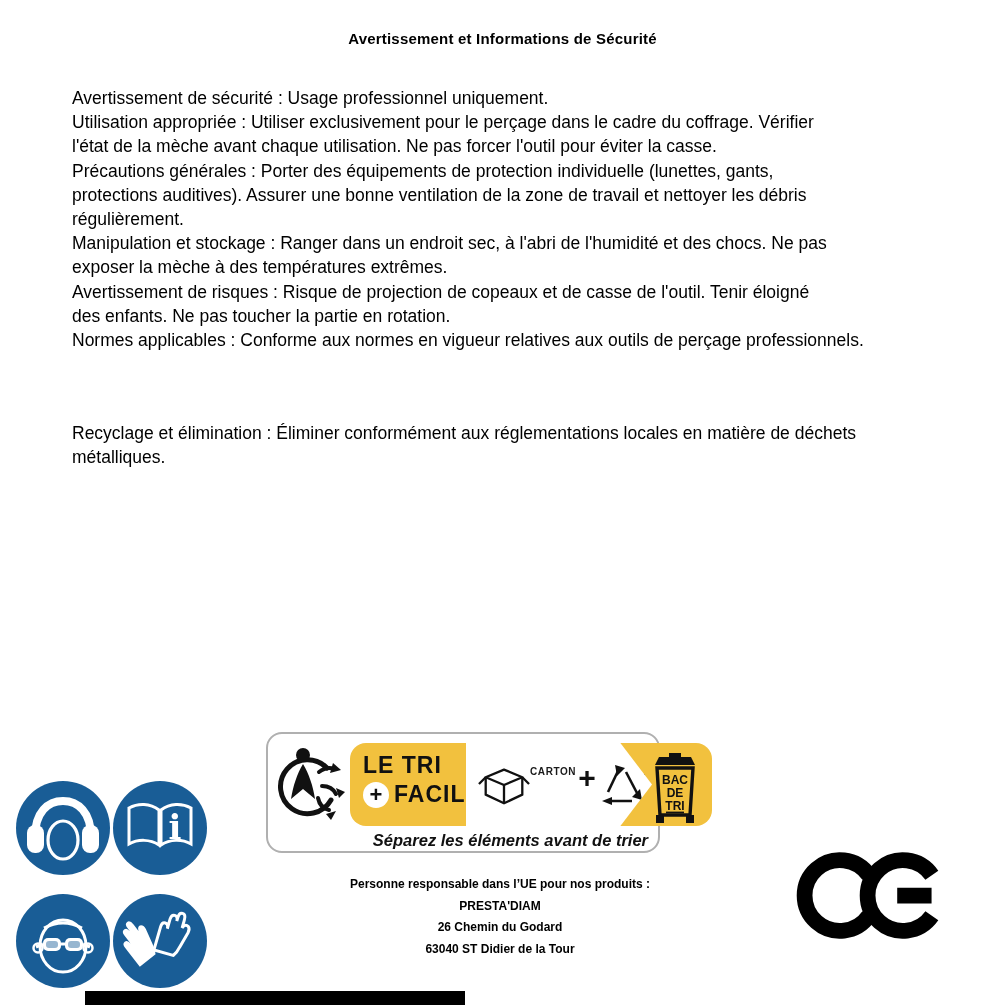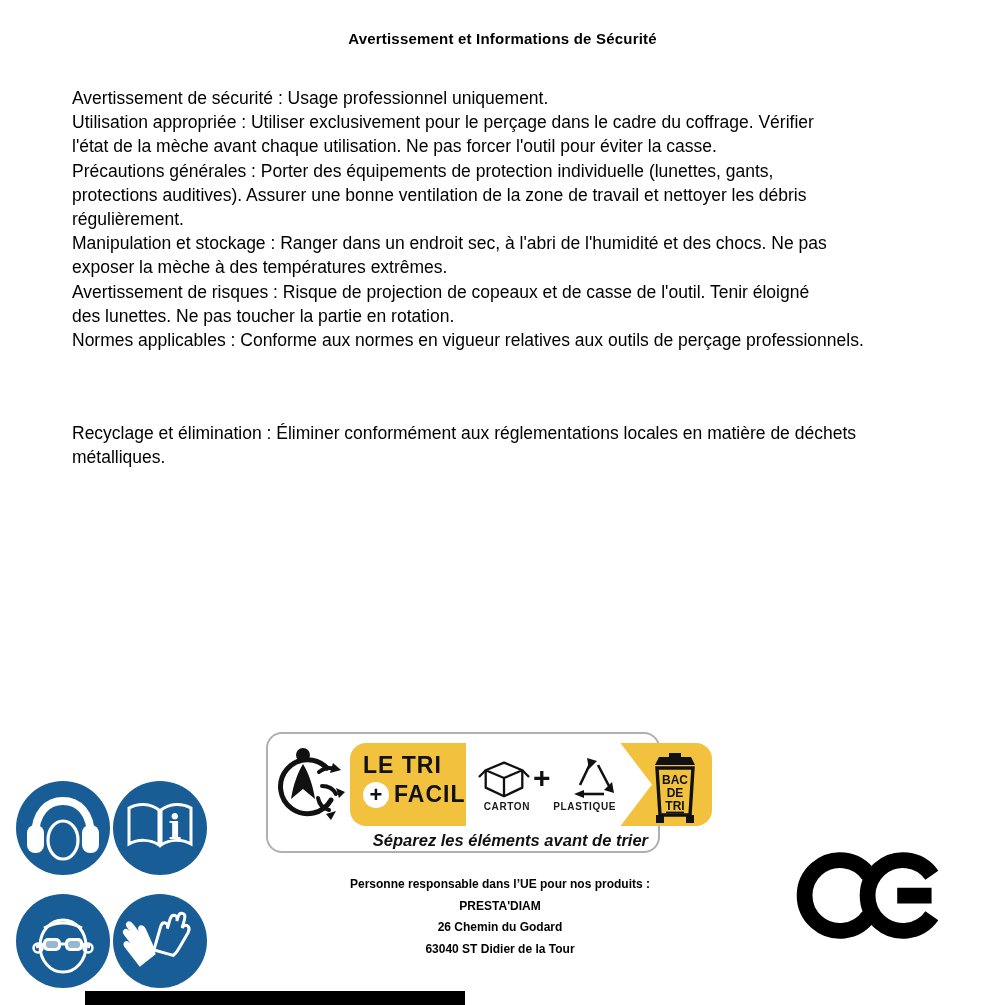--- a/index.html
+++ b/index.html
@@ -22,21 +22,21 @@
   .letri{position:absolute;left:13px;top:9px;color:#111;}
   .letri-l1{font-size:23px;font-weight:bold;letter-spacing:1px;line-height:26px;}
   .letri-l2{display:flex;align-items:center;margin-top:3px;}
   .plus-circle{width:26px;height:26px;background:#fff;border-radius:50%;display:flex;align-items:center;
                justify-content:center;font-size:22px;font-weight:bold;line-height:1;}
   .facile{font-size:23px;font-weight:bold;letter-spacing:1px;margin-left:5px;}
   .white-arrow{position:absolute;left:116px;top:0;width:186px;height:83px;background:#fff;
                clip-path:polygon(0 0,83% 0,100% 50%,83% 100%,0 100%);
                display:flex;align-items:center;padding:0 36px 0 12px;box-sizing:border-box;
                justify-content:space-between;}
-  .mat{display:flex;flex-direction:column;align-items:flex-end;}
+  .mat{display:flex;flex-direction:row;align-items:flex-start;}
   .mat-label{font-size:10px;font-weight:bold;letter-spacing:0.6px;color:#1a1a1a;margin-top:2px;}
   .plus-sep{font-size:30px;font-weight:bold;color:#111;margin:0 2px 14px 2px;}
   .bin{position:absolute;left:299px;top:10px;}
   .tagline{position:absolute;right:10px;top:97px;font-size:16.5px;font-weight:bold;font-style:italic;color:#111;}
 
   .company{position:absolute;left:250px;top:874px;width:500px;text-align:center;
            font-size:12px;font-weight:bold;line-height:21.5px;}
   .company .text-line{height:21.5px;}
 
   .icons-grid{position:absolute;left:16px;top:781px;width:207px;height:207px;}
@@ -57,21 +57,21 @@
   <div class="safety-block">
       <div class="text-line">Avertissement de sécurité : Usage professionnel uniquement.</div>
       <div class="text-line">Utilisation appropriée : Utiliser exclusivement pour le perçage dans le cadre du coffrage. Vérifier</div>
       <div class="text-line">l'état de la mèche avant chaque utilisation. Ne pas forcer l'outil pour éviter la casse.</div>
       <div class="text-line">Précautions générales : Porter des équipements de protection individuelle (lunettes, gants,</div>
       <div class="text-line">protections auditives). Assurer une bonne ventilation de la zone de travail et nettoyer les débris</div>
       <div class="text-line">régulièrement.</div>
       <div class="text-line">Manipulation et stockage : Ranger dans un endroit sec, à l'abri de l'humidité et des chocs. Ne pas</div>
       <div class="text-line">exposer la mèche à des températures extrêmes.</div>
       <div class="text-line">Avertissement de risques : Risque de projection de copeaux et de casse de l'outil. Tenir éloigné</div>
-      <div class="text-line">des lunettes. Ne pas toucher la partie en rotation.</div>
+      <div class="text-line">des enfants. Ne pas toucher la partie en rotation.</div>
       <div class="text-line">Normes applicables : Conforme aux normes en vigueur relatives aux outils de perçage professionnels.</div>
     </div>
 
   <div class="recycle-block">
       <div class="text-line">Recyclage et élimination : Éliminer conformément aux réglementations locales en matière de déchets</div>
       <div class="text-line">métalliques.</div>
     </div>
 
   <div class="fr-label">FR</div>
 

